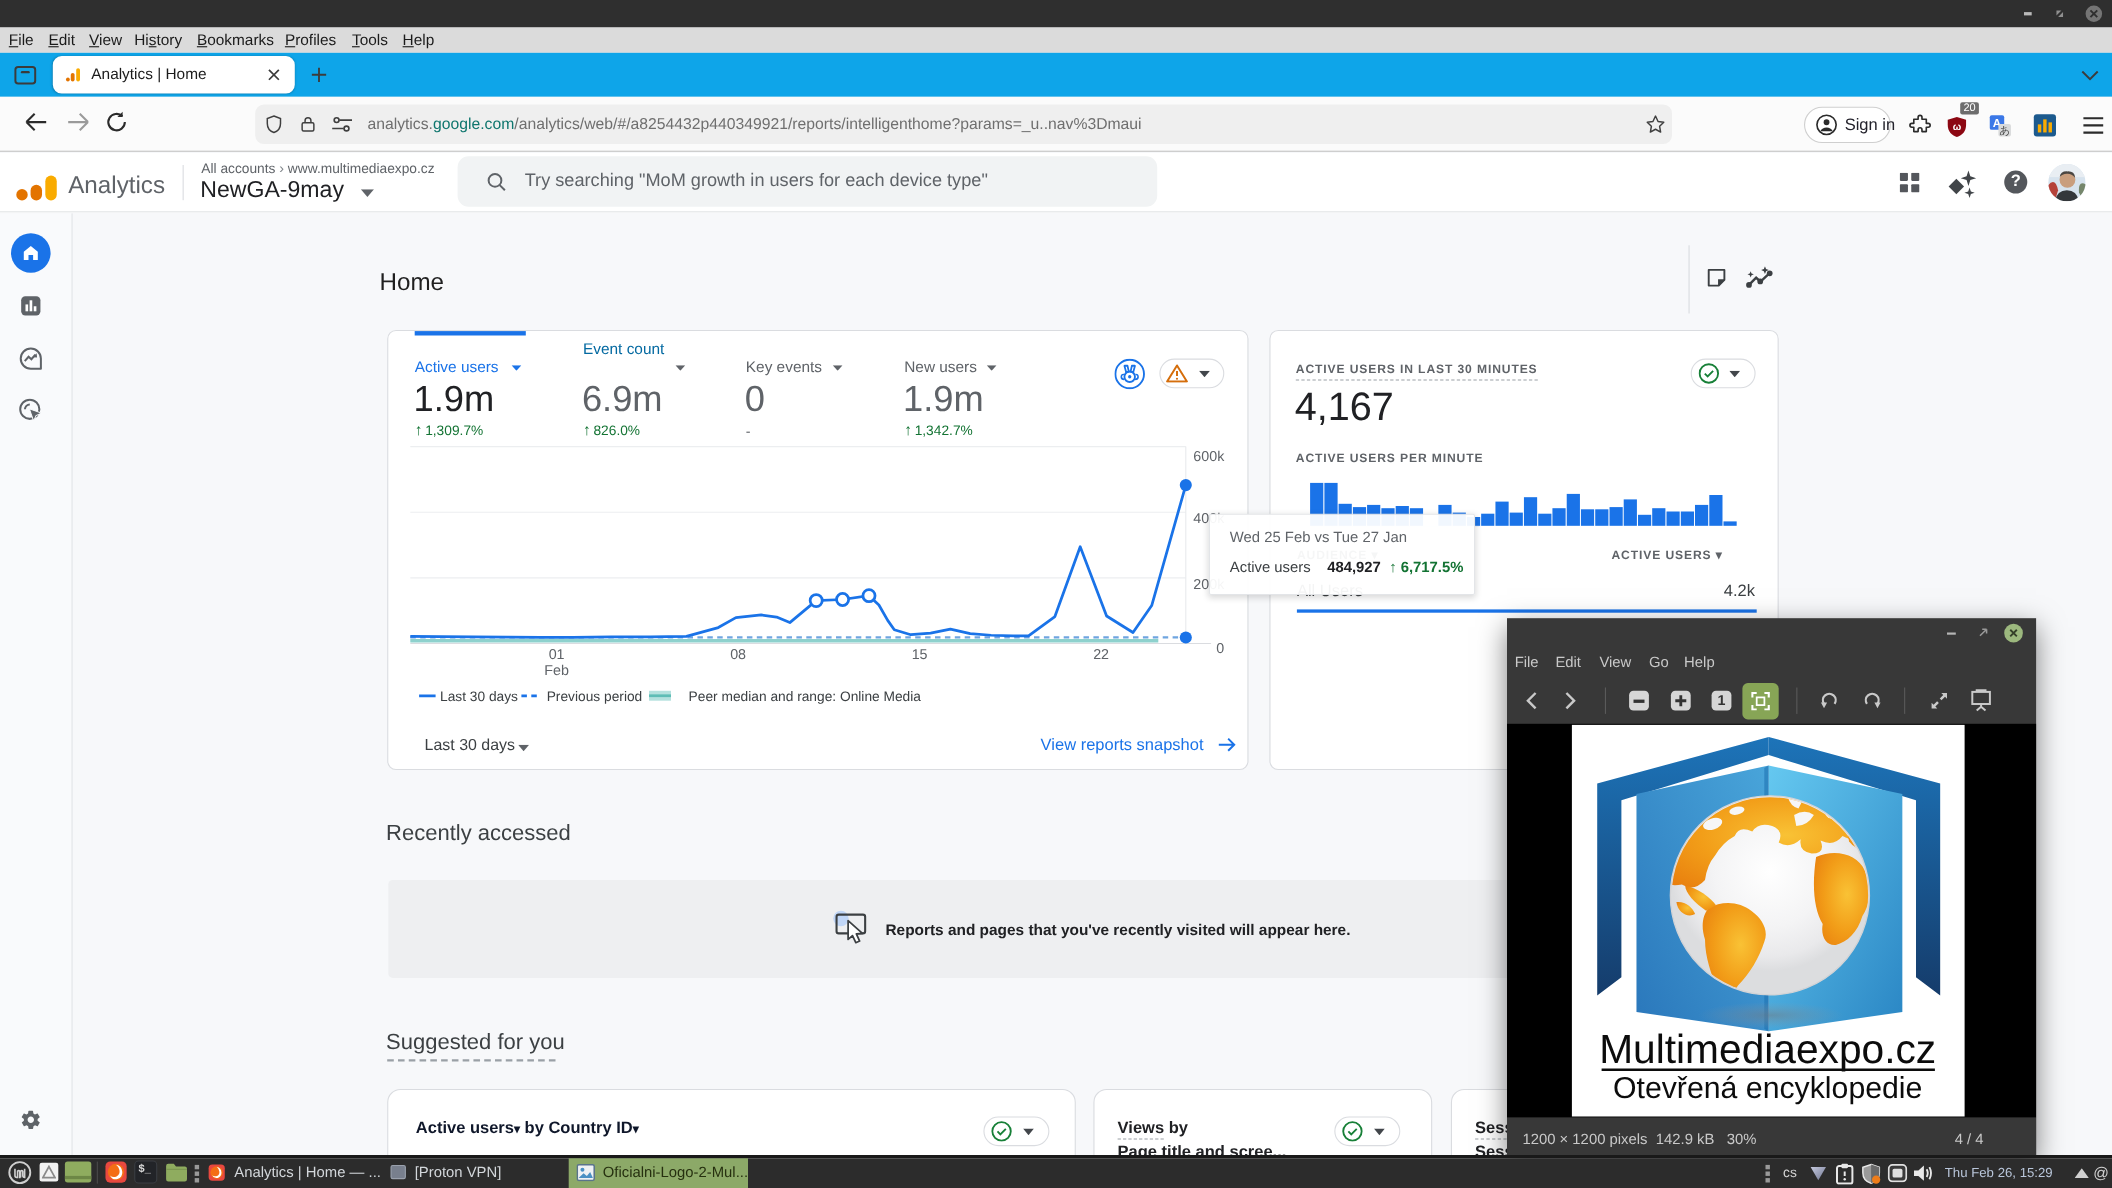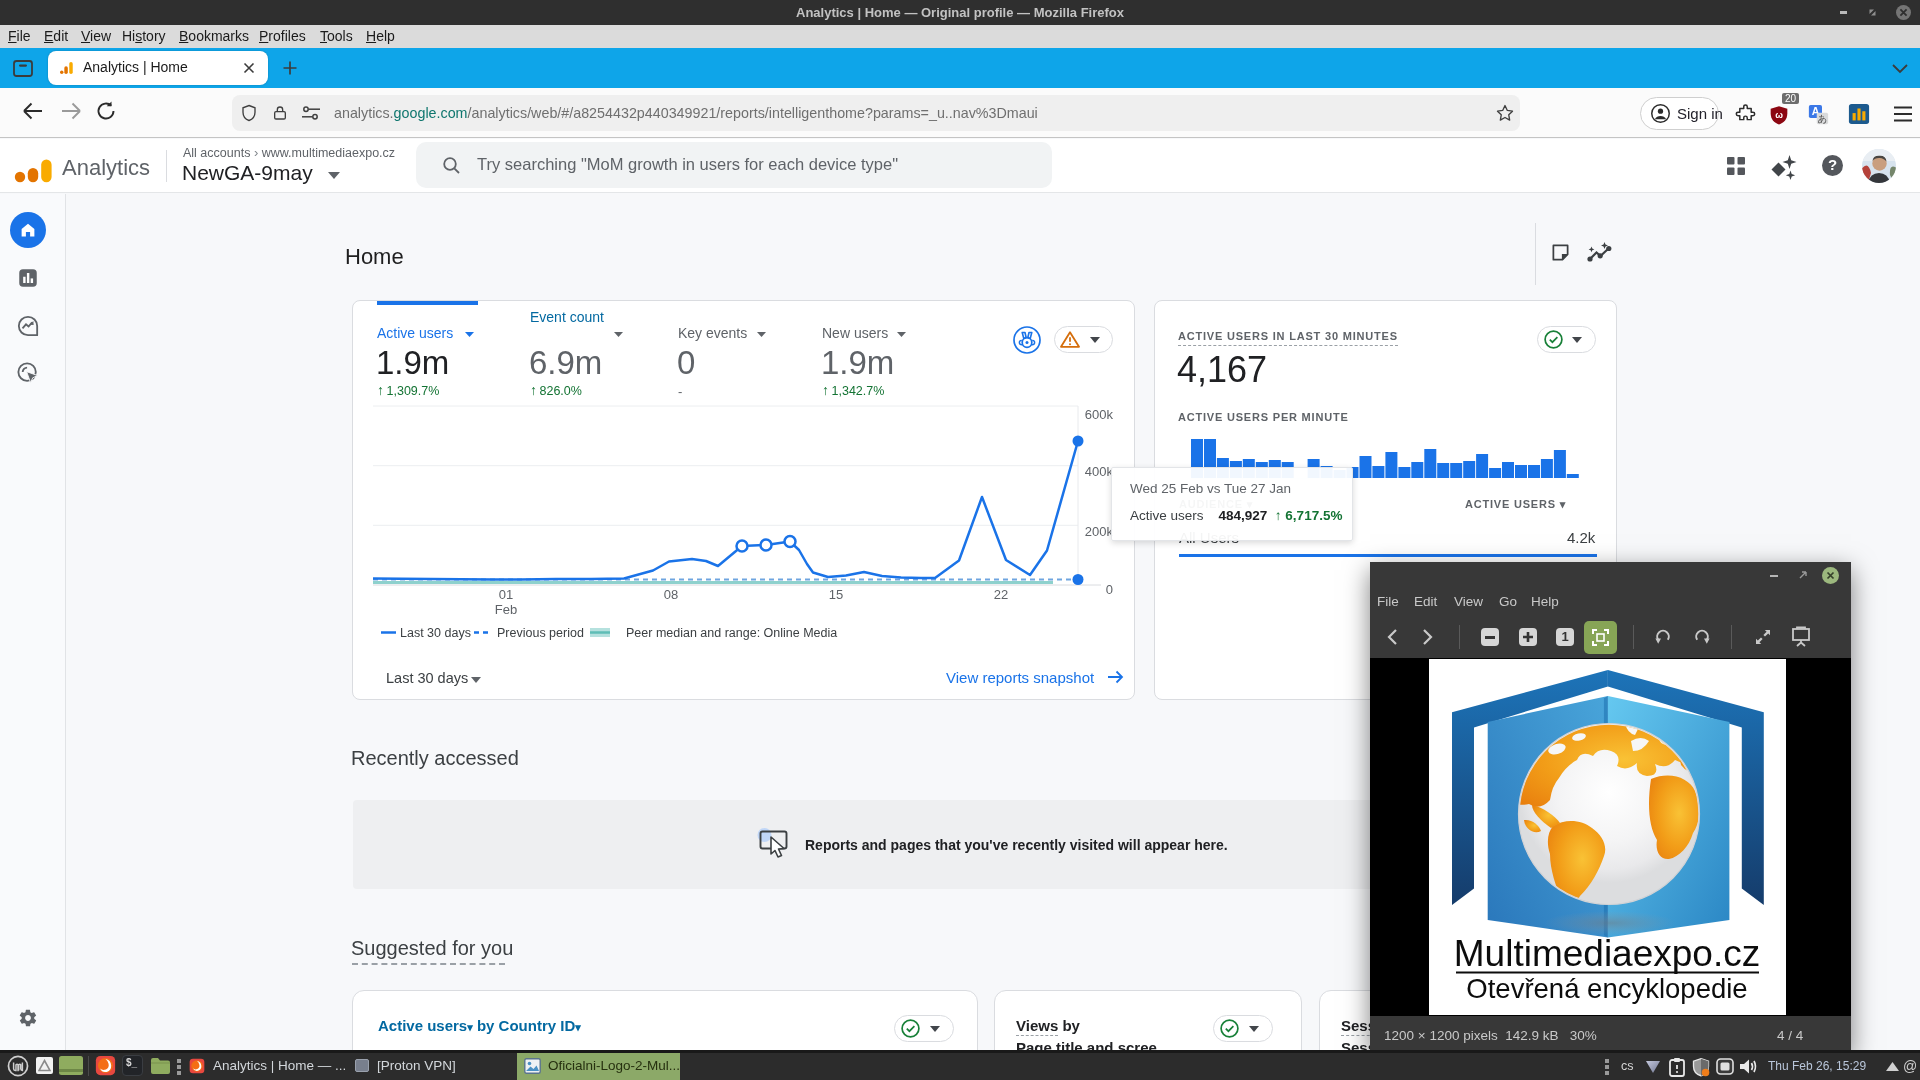--- a/index.html
+++ b/index.html
@@ -27,21 +27,20 @@
   
   #viewer { left:1370px; top:562px; width:481px; height:490px; background:#383838; box-shadow:0 8px 24px rgba(0,0,0,.5); }
 
   
   #taskbar { left:0; top:1053px; width:1920px; height:27px; background:#2c2c2c; }
   #taskstrip { left:0; top:1050px; width:1920px; height:3px; background:#191919; }
 </style>
 </head>
 <body>
   <div id="titlebar" class="abs">
-    <div class="title abs">Analytics | Home — Original profile — Mozilla Firefox</div>
     <div class="abs" style="left:1840px;top:11px;width:7px;height:2.5px;background:#b9b9b9;"></div>
     <svg class="abs" style="left:1868px;top:8px" width="9" height="9">
       <path d="M1.5 6 L6 1.5 H1.5 Z M7.5 3 L3 7.5 H7.5 Z" fill="#8f8f8f"></path>
     </svg>
     <div class="abs" style="left:1896px;top:5px;width:15px;height:15px;border-radius:50%;background:#757575;">
       <svg width="15" height="15">
         <path d="M4.4 4.4 L10.6 10.6 M10.6 4.4 L4.4 10.6" stroke="#2f2f2f" stroke-width="1.8"></path>
       </svg>
     </div>
   </div>
@@ -355,39 +354,39 @@
         <rect x="411.8" y="37" width="12" height="4" fill="#1a73e8"></rect>
         <rect x="36" y="41" width="154" height="9" fill="#1a73e8" opacity="0.07"></rect>
       </svg>
       <div class="abs" style="left:24px;top:197px;font-size:11px;letter-spacing:.8px;color:#5f6368;font-weight:bold;">AUDIENCE <span style="letter-spacing:0;color:#5f6368;">▾</span></div>
       <div class="abs" style="left:310px;top:197px;font-size:11px;letter-spacing:.8px;color:#5f6368;font-weight:bold;">ACTIVE USERS <span style="letter-spacing:0;">▾</span></div>
       <div class="abs" style="left:24px;top:228px;font-size:15px;color:#3c4043;">All Users</div>
       <div class="abs" style="left:412px;top:228px;font-size:15px;color:#3c4043;">4.2k</div>
       <div class="abs" style="left:24px;top:253px;width:418px;height:2.5px;background:#1a73e8;"></div>
     </div>
 
-    <div class="abs" style="left:1099px;top:328px;width:242px;height:74px;background:rgba(255,255,255,0.94);border:1px solid #e3e5e8;border-radius:2px;box-shadow:0 2px 6px rgba(0,0,0,0.15);z-index:5;margin-left:12px;">
+    <div class="abs" style="left:1099px;top:328px;width:242px;height:74px;background:rgba(255,255,255,0.94);border:1px solid #e3e5e8;border-radius:2px;box-shadow:0 2px 6px rgba(0,0,0,0.15);z-index:5;">
       <div class="abs" style="left:18px;top:13px;font-size:13.5px;color:#5f6368;white-space:nowrap;">Wed 25 Feb vs Tue 27 Jan</div>
       <div class="abs" style="left:18px;top:40px;font-size:13.5px;color:#3c4043;white-space:nowrap;">Active users &nbsp;&nbsp; <b style="color:#202124;">484,927</b> &nbsp;<b style="color:#137333;">↑ 6,717.5%</b></div>
     </div>
 
     <div class="abs" style="left:351px;top:608px;font-size:20px;color:#3c4043;">Recently accessed</div>
     <div id="recent" class="abs" style="left:353px; top:661px; width:1264px; height:89px; background:#eeeff1; border-radius:4px;">
       <svg class="abs" style="left:404px;top:27px" width="36" height="34" viewBox="0 0 36 34">
         <circle cx="7.5" cy="8" r="7" fill="#b7d1f8" opacity="0.85"></circle>
         <rect x="3.5" y="4.5" width="26" height="17" rx="2" fill="none" stroke="#3c4043" stroke-width="1.9"></rect>
         <path d="M14 10 L27 21.5 L21.5 22 L24.5 28.5 L21 30 L18 23.5 L14 27 Z" fill="#fff" stroke="#3c4043" stroke-width="1.6" stroke-linejoin="round"></path>
       </svg>
       <div class="abs" style="left:452px;top:37px;font-size:14px;font-weight:bold;color:#202124;">Reports and pages that you've recently visited will appear here.</div>
     </div>
     <div class="abs" style="left:351px;top:798px;font-size:20px;color:#3c4043;">Suggested for you</div>
     <div class="abs" style="left:352px;top:824px;width:153px;border-bottom:2px dashed #9aa0a6;"></div>
 
     <div id="bcard1" class="card" style="left:352px; top:851px; width:626px; height:199px; border-radius:12px;">
-      <div class="abs" style="left:25px;top:26px;font-size:15px;font-weight:bold;color:#0369a1;">Active users<span style="font-size:11px;">▾</span> by Country ID<span style="font-size:11px;">▾</span></div>
+      <div class="abs" style="left:25px;top:26px;font-size:15px;font-weight:bold;color:#0f172a;">Active users<span style="font-size:11px;">▾</span> by Country ID<span style="font-size:11px;">▾</span></div>
       <div class="abs" style="left:541px;top:24px;width:60px;height:27px;border:1px solid #dadce0;border-radius:14px;background:#fff;"></div>
       <svg class="abs" style="left:548px;top:28px" width="19" height="19" viewBox="0 0 19 19">
         <circle cx="9.5" cy="9.5" r="8.4" fill="none" stroke="#188038" stroke-width="1.7"></circle>
         <path d="M5.8 9.6 L8.4 12.2 L13.4 7.2" fill="none" stroke="#188038" stroke-width="1.7"></path>
       </svg>
       <svg class="abs" style="left:577px;top:35px" width="10" height="6">
         <path d="M0 0 H10 L5 6 Z" fill="#42464b"></path>
       </svg>
     </div>
     <div id="bcard2" class="card" style="left:994px; top:851px; width:308px; height:199px; border-radius:12px;">

